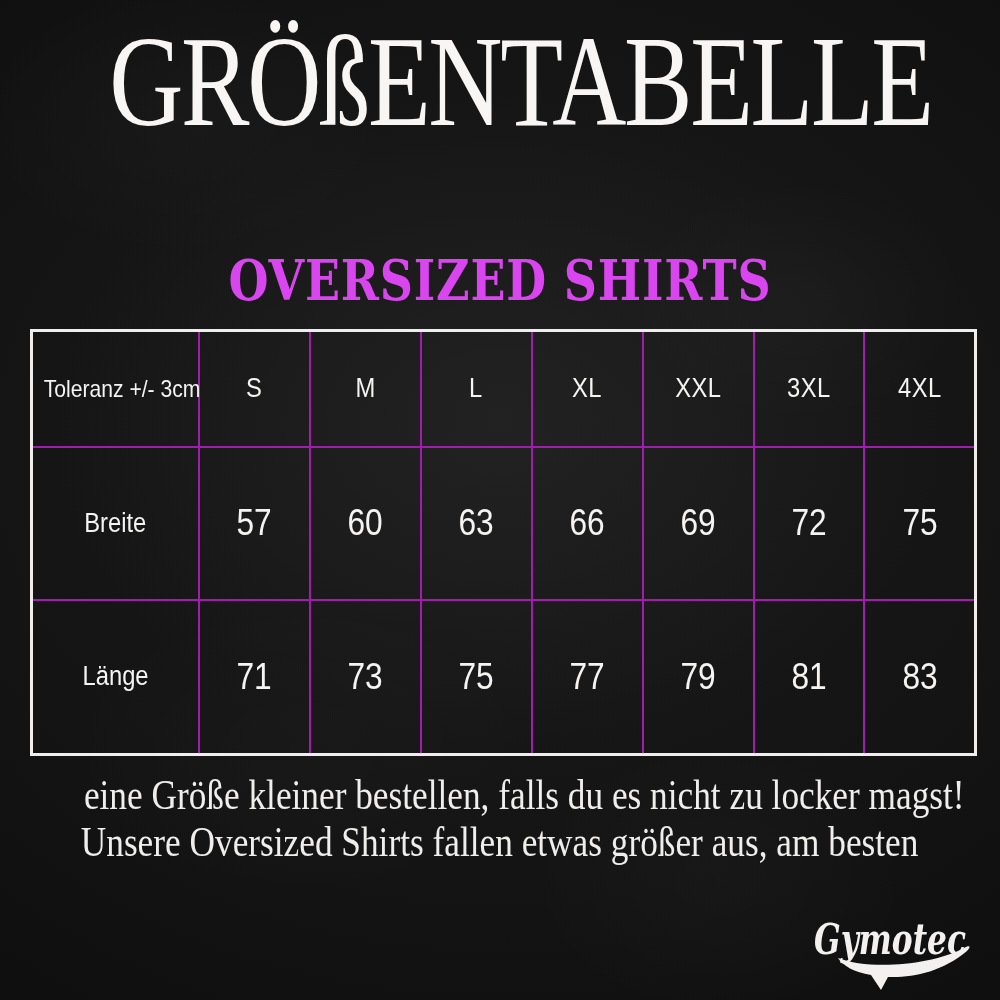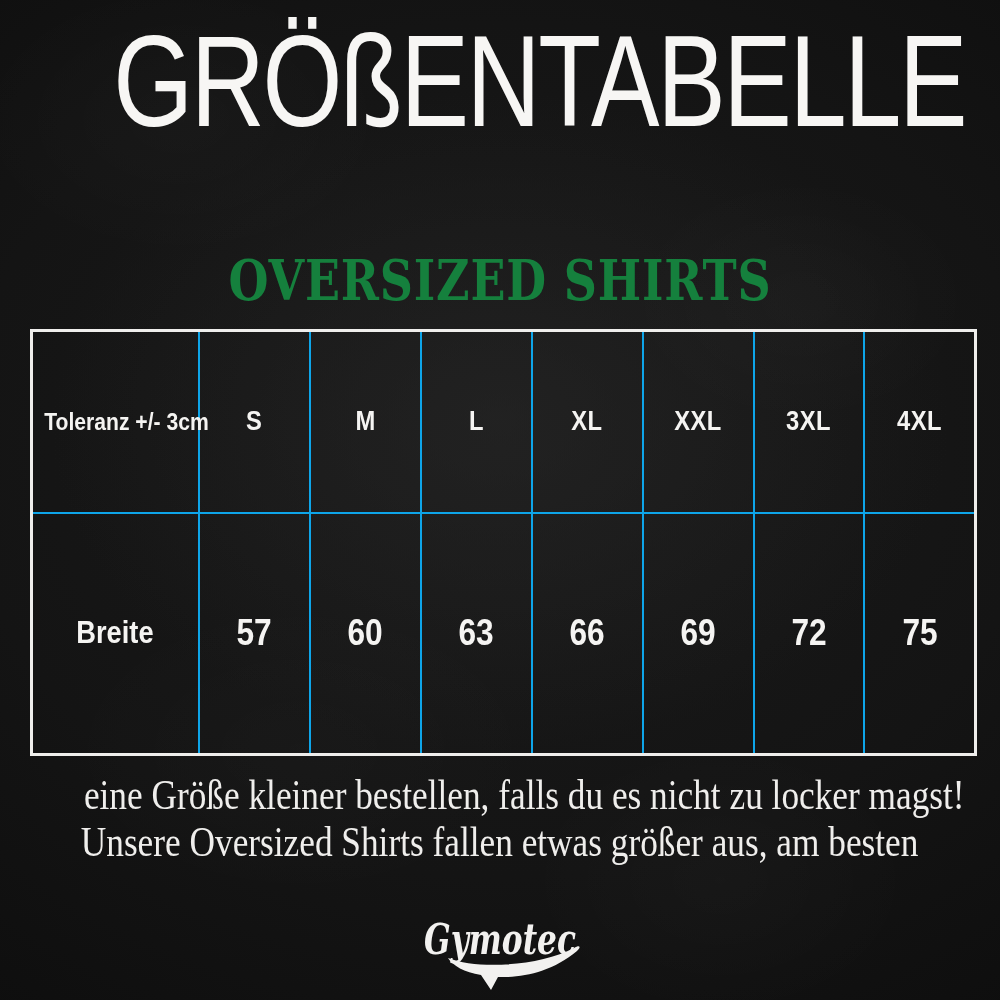--- a/index.html
+++ b/index.html
@@ -22,87 +22,87 @@
     background:
       radial-gradient(30% 20% at 18% 12%, rgba(255,255,255,0.02), transparent 70%),
       radial-gradient(25% 18% at 80% 30%, rgba(255,255,255,0.02), transparent 70%),
       radial-gradient(35% 22% at 30% 75%, rgba(255,255,255,0.015), transparent 70%),
       radial-gradient(28% 20% at 72% 88%, rgba(255,255,255,0.02), transparent 70%);
   }
 
   .title {
     position: absolute; top: 16px; left: 0; right: 0;
     text-align: center;
-    font-family: Liberation Sans, sans-serif;
+    font-family: Liberation Serif, serif;
     font-size: 130px; line-height: 1.0; font-weight: 400;
     color: #f7f6f4; white-space: nowrap;
   }
   .title .cnd-title {
     display: inline-block;
     transform: scaleX(0.79);
     transform-origin: 50% 50%;
     letter-spacing: -3px;
   }
 
   .subtitle {
     position: absolute; top: 252px; left: 0; right: 0;
     text-align: center;
     font-family: "DejaVu Serif", serif;
     font-size: 56px; line-height: 1.0; font-weight: 700;
-    color: #15803d; white-space: nowrap;
+    color: #d946ef; white-space: nowrap;
   }
   .subtitle .cnd-sub {
     display: inline-block;
     transform: scaleX(0.82);
     transform-origin: 50% 50%;
     letter-spacing: 1px;
   }
 
   .size-table-wrap {
     position: absolute; top: 329px; left: 30px;
     width: 947px; height: 427px;
   }
   table.size-table {
     width: 100%; height: 100%;
     border-collapse: collapse; table-layout: fixed;
     border: 3px solid #efeeec;
   }
   table.size-table th, table.size-table td {
-    border: 2px solid #0ea5e9;
+    border: 2px solid #a21caf;
     text-align: center; vertical-align: middle;
     font-family: "Liberation Sans", sans-serif;
-    font-weight: 700; color: #f5f4f2;
+    font-weight: 400; color: #f5f4f2;
     background: transparent;
   }
   col.label-col { width: 17.7%; }
   col.size-col  { width: 11.757%; }
 
   .cnd { display: inline-block; transform: scaleX(0.88); transform-origin: 50% 50%; white-space: nowrap; }
 
   th.corner   { font-size: 24px; }
   th.colhead  { font-size: 27px; letter-spacing: 0.5px; }
-  th.rowlabel { font-size: 31px; }
+  th.rowlabel { font-size: 27px; }
   td.val      { font-size: 36px; }
 
   .note {
     position: absolute; top: 772px; left: 0; right: 0;
     text-align: center;
     font-family: "Liberation Serif", serif;
     font-size: 42px; line-height: 47px;
     color: #efeeec; white-space: nowrap;
   }
   .note .cnd-note {
     display: inline-block;
     transform: scaleX(0.84);
     transform-origin: 50% 50%;
   }
 
   .logo-wrap {
     position: absolute; top: 898px; left: 0; right: 0;
-    display: flex; justify-content: center;
+    display: flex; justify-content: flex-end;
   }
   .logo-svg { display: block; }
 </style>
 </head>
 <body>
 
 <div class="texture"></div>
 
 <div class="title">
   <span class="cnd-title">GRÖßENTABELLE</span>
@@ -155,20 +155,32 @@
         <th class="rowlabel">
           <span class="cnd">Breite</span>
         </th>
         <td class="val"><span class="cnd">57</span></td>
         <td class="val"><span class="cnd">60</span></td>
         <td class="val"><span class="cnd">63</span></td>
         <td class="val"><span class="cnd">66</span></td>
         <td class="val"><span class="cnd">69</span></td>
         <td class="val"><span class="cnd">72</span></td>
         <td class="val"><span class="cnd">75</span></td>
+      </tr>
+      <tr>
+        <th class="rowlabel">
+          <span class="cnd">Länge</span>
+        </th>
+        <td class="val"><span class="cnd">71</span></td>
+        <td class="val"><span class="cnd">73</span></td>
+        <td class="val"><span class="cnd">75</span></td>
+        <td class="val"><span class="cnd">77</span></td>
+        <td class="val"><span class="cnd">79</span></td>
+        <td class="val"><span class="cnd">81</span></td>
+        <td class="val"><span class="cnd">83</span></td>
       </tr>
     </tbody>
   </table>
 </div>
 
 <div class="note">
   <div><span class="cnd-note">eine Größe kleiner bestellen, falls du es nicht zu locker magst!</span></div>
   <div><span class="cnd-note">Unsere Oversized Shirts fallen etwas größer aus, am besten</span></div>
 </div>
 

